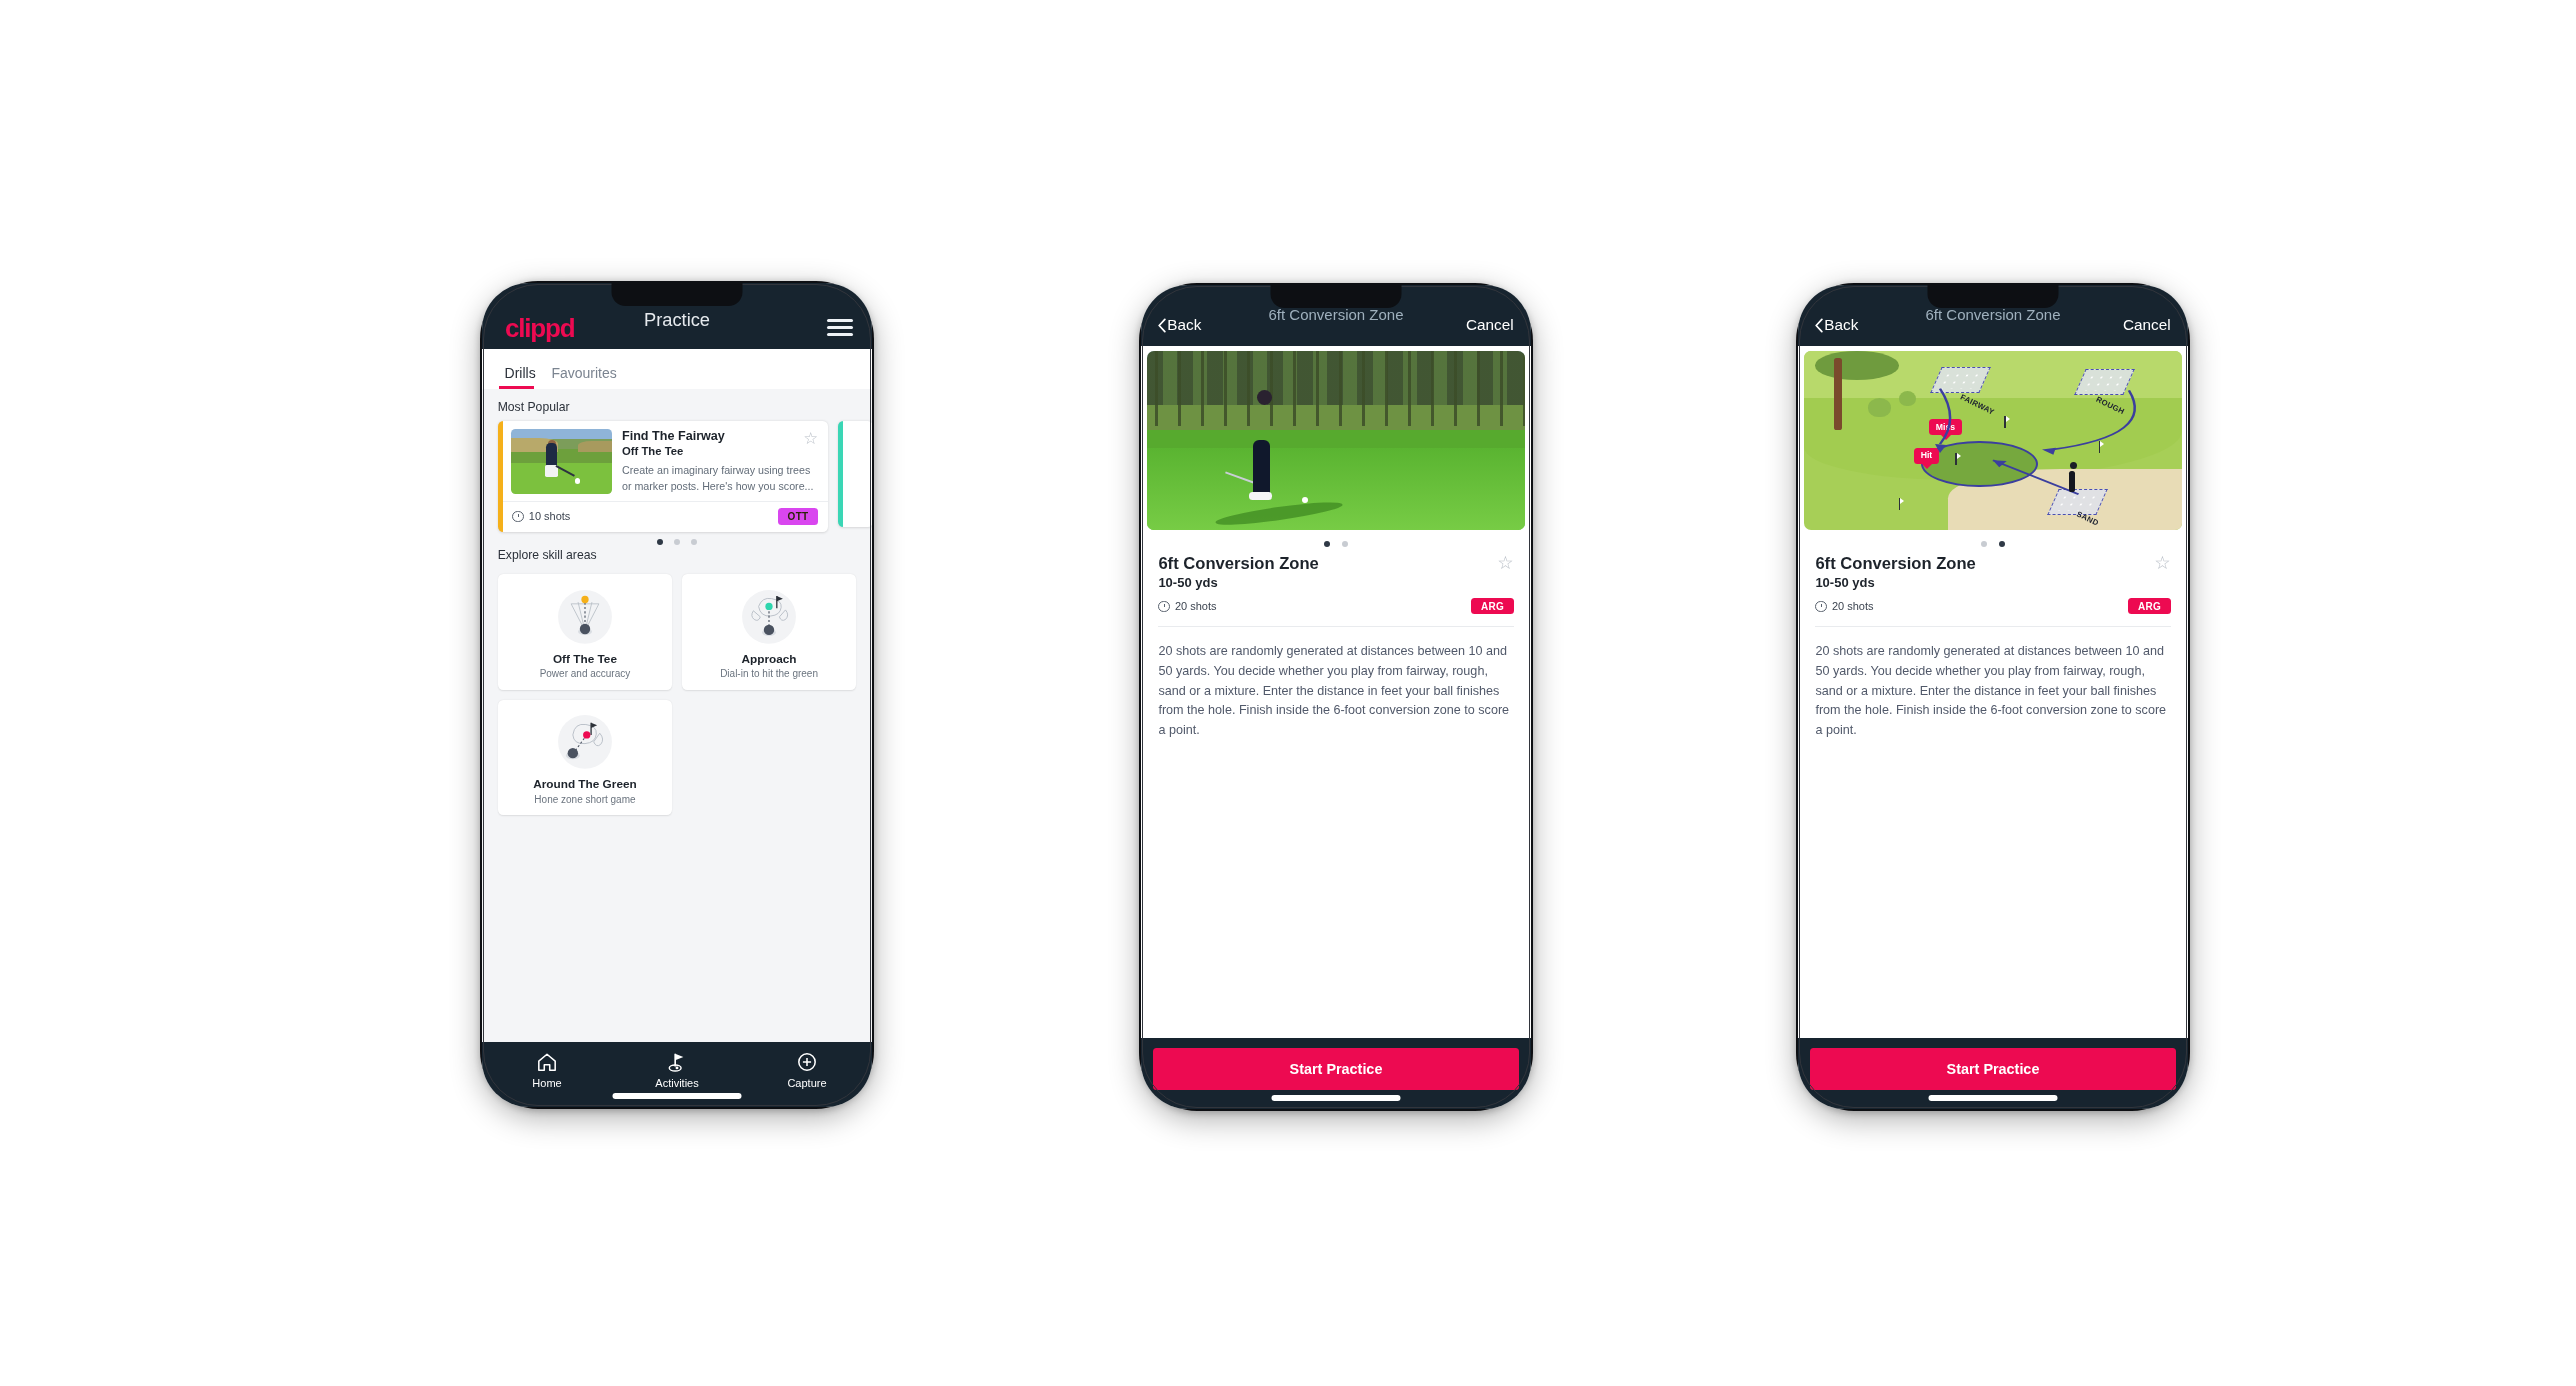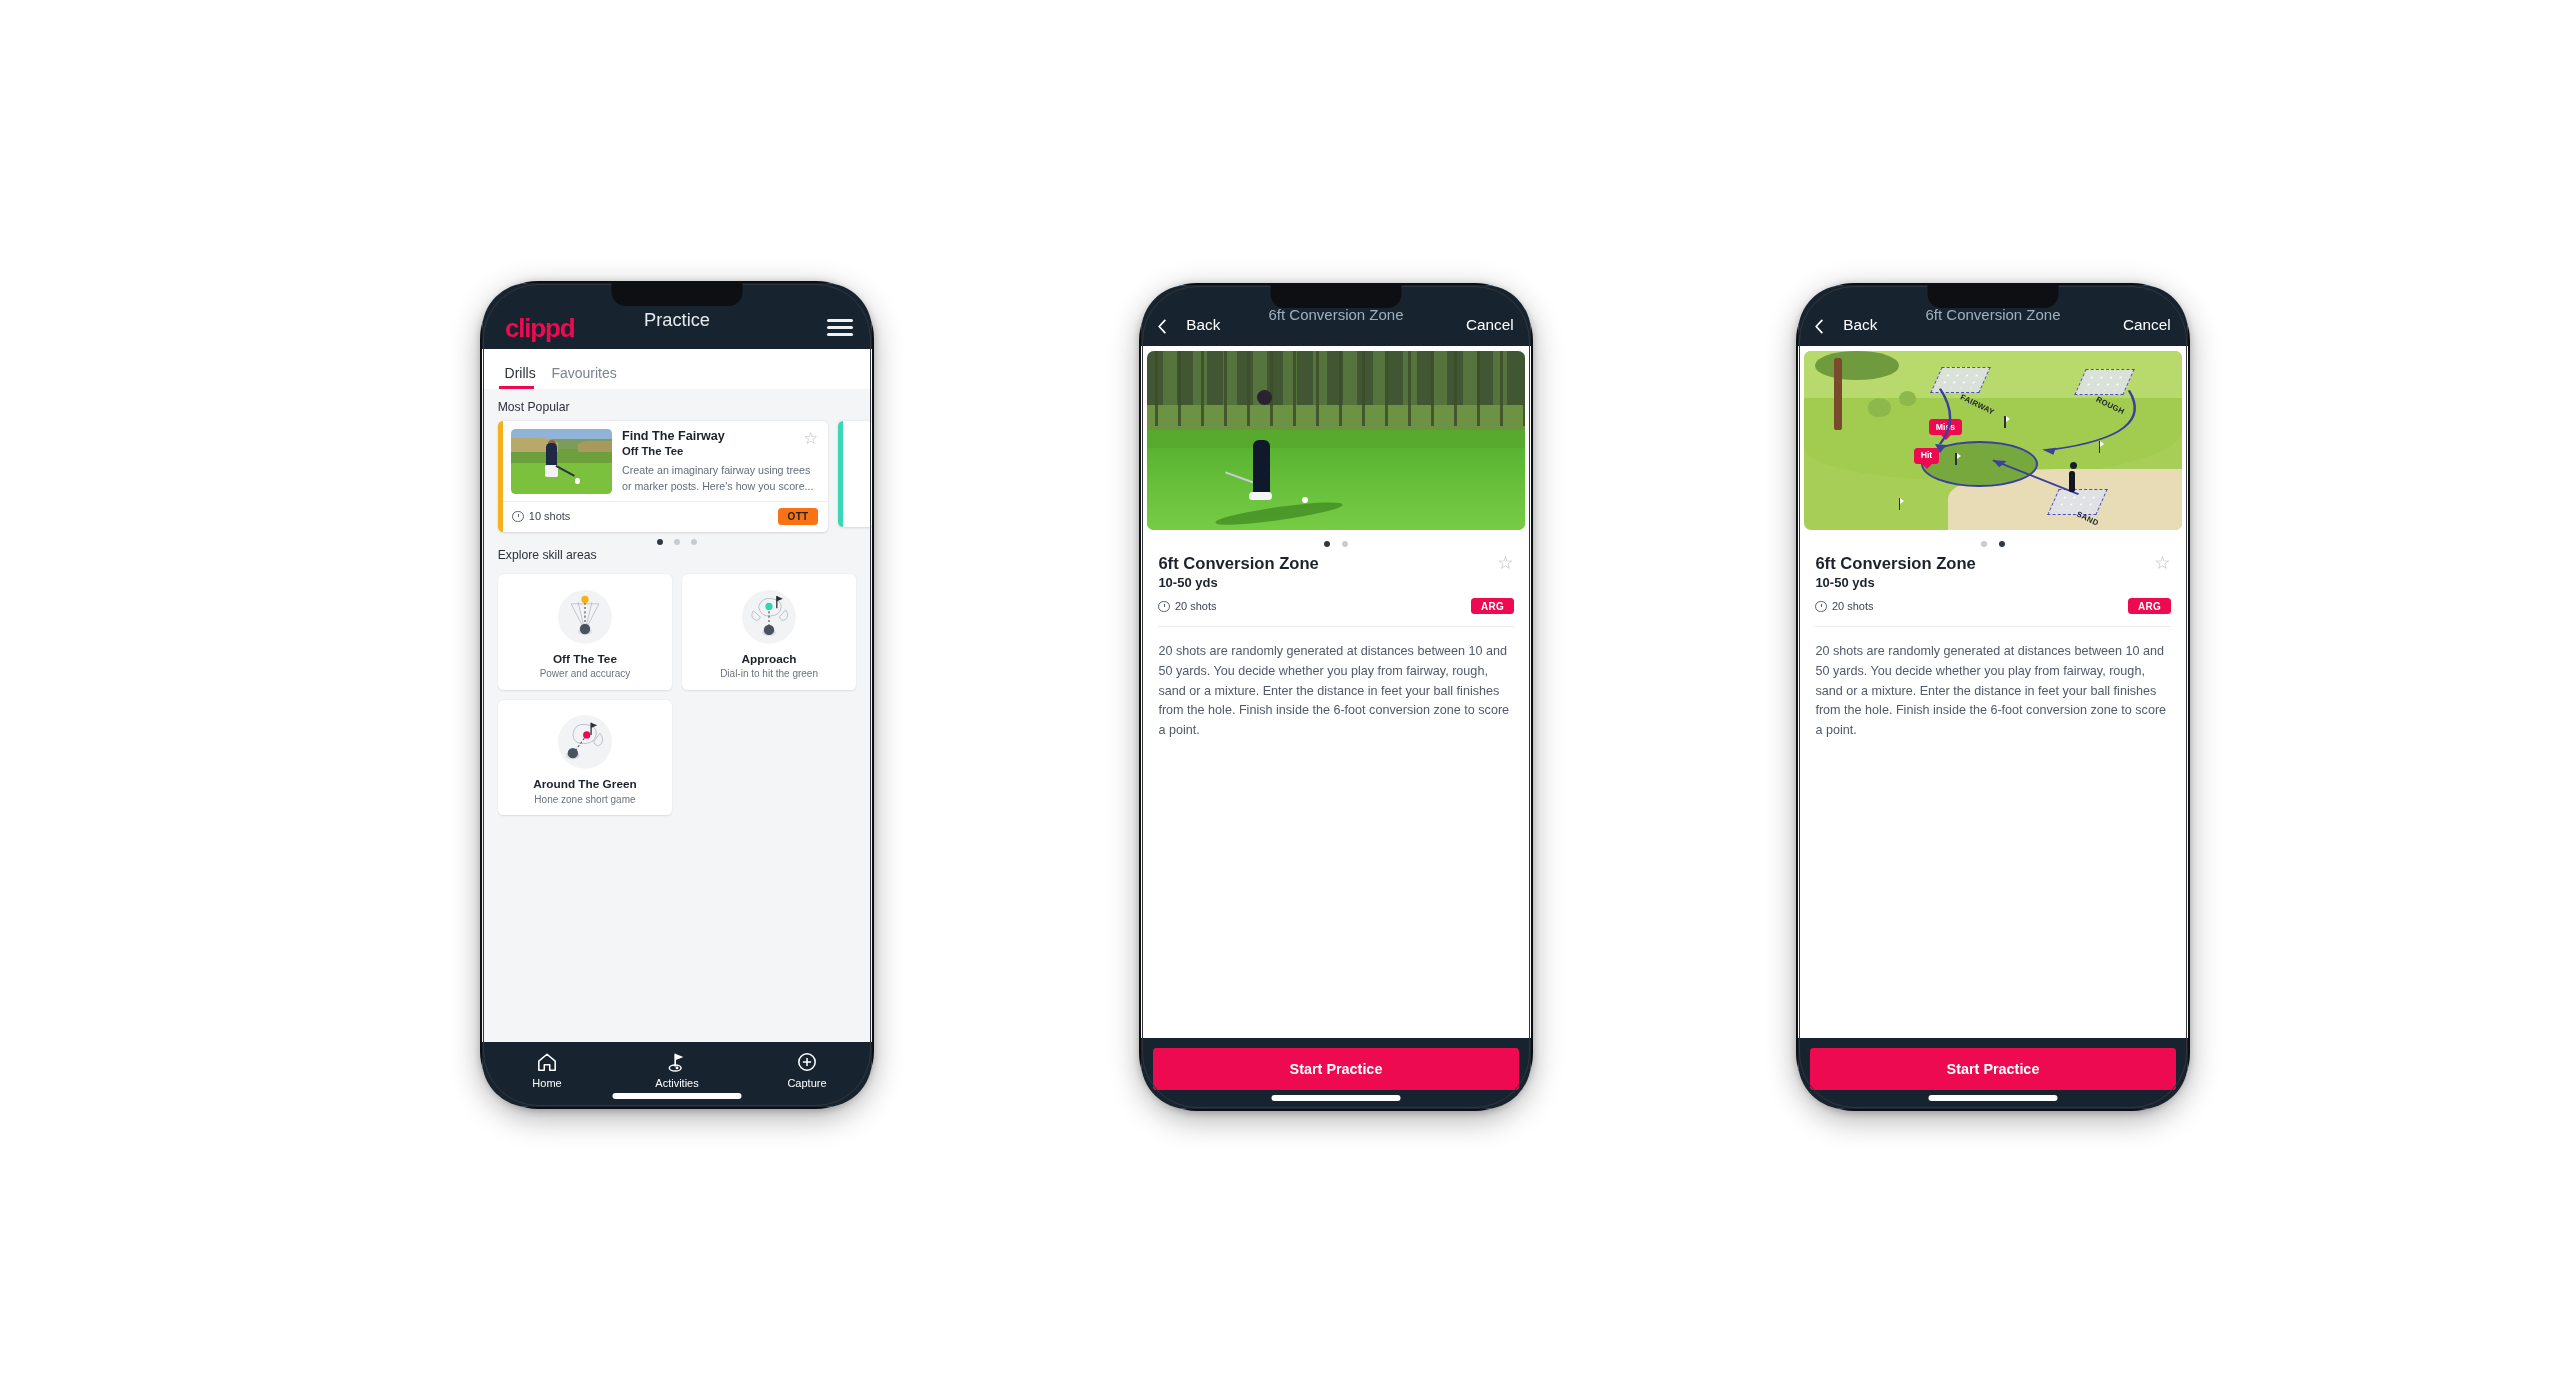--- a/index.html
+++ b/index.html
@@ -91,21 +91,21 @@
   .dc-desc{ font-size:10.7px; color:#636d79; line-height:1.45; margin-top:6.1px;}
   .dc-star{ position:absolute; right:9.6px; top:9.6px; color:#b9bfc7; font-size:16.6px; line-height:1;}
   .dc-bot{
     display:flex; align-items:center; justify-content:space-between;
     padding:6.1px 9.6px 7px; border-top:0.9px solid #eceef1;
   }
   .shots{ display:flex; align-items:center; gap:5.2px; font-size:11px; color:#3c4450;}
   .clockic{ width:11.3px;height:11.3px;border:1.2px solid #58616d;border-radius:50%; position:relative;}
   .clockic::after{content:"";position:absolute;left:4.4px;top:2.2px;width:1.1px;height:3.5px;background:#58616d;}
   .badge{ font-size:10px; font-weight:700; padding:2.6px 9.6px; border-radius:3.5px; letter-spacing:0.3px;}
-  .badge.ott{ background:#f97316; color:#2b2206;}
+  .badge.ott{ background:#d946ef; color:#2b2206;}
   .badge.arg{ background:#ed0a51; color:#fff;}
 
   .dots{ display:flex; gap:11.3px; justify-content:center; padding:11.3px 0 3.5px;}
   .dot{ width:6.1px;height:6.1px;border-radius:50%;background:#c8ccd2;}
   .dot.on{ background:#2f3946;}
 
   .grid{ display:grid; grid-template-columns:1fr 1fr; gap:9.6px; padding:4.4px 15.7px 0;}
   .skill{
     background:#fff; border-radius:5.2px; box-shadow:0 0.9px 1.7px rgba(0,0,0,.10);
     padding:11.3px 5.2px 10.5px; text-align:center;
@@ -122,21 +122,21 @@
   .nav-item .lbl{ font-size:11px; }
 
   
   #phone2 { left: 1139px; top: 283px; }
   #phone3 { left: 1796px; top: 283px; }
   .d-header{
     background:#17242f; height:61px; flex:0 0 61px;
     display:flex; align-items:center; justify-content:space-between;
     padding:19px 17.4px 0 15.7px; position:relative;
   }
-  .hbtn{ color:#fff; font-size:15.3px; display:flex; align-items:flex-end; gap:20px;}
+  .hbtn{ color:#fff; font-size:15.3px; display:flex; align-items:center; gap:1px;}
   .htitle{
     position:absolute; left:0; right:0; top:21px; text-align:center;
     color:#9fb0bd; font-size:15px; pointer-events:none;
   }
   .d-body{ flex:1; background:#fff; display:flex; flex-direction:column; overflow:hidden; }
   .hero{ height:179px; margin:5.2px 6.1px 0; border-radius:7px; overflow:hidden; position:relative;}
 
   
   .photo{ width:100%; height:100%; position:relative;
     background:linear-gradient(#a9cde8 0 30%, #6e9243 30% 44%, #57aa2e 44% 58%, #63c236 58% 100%);}

